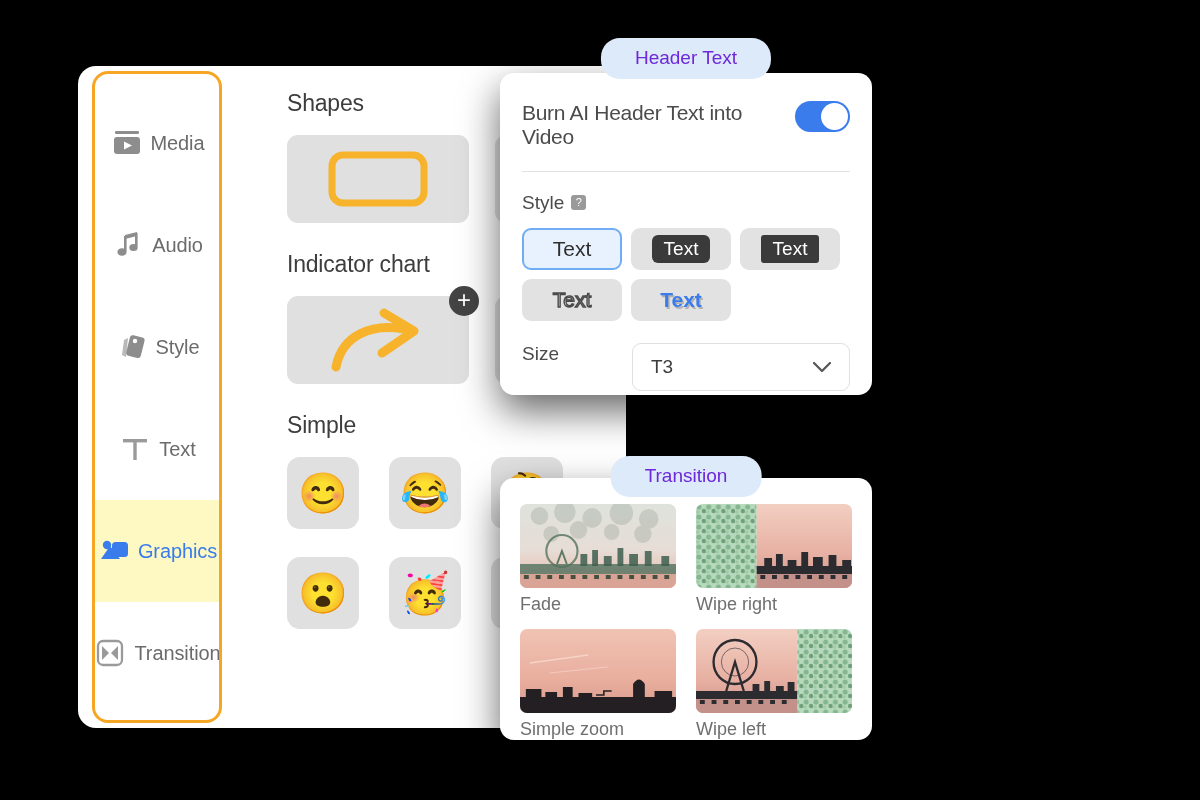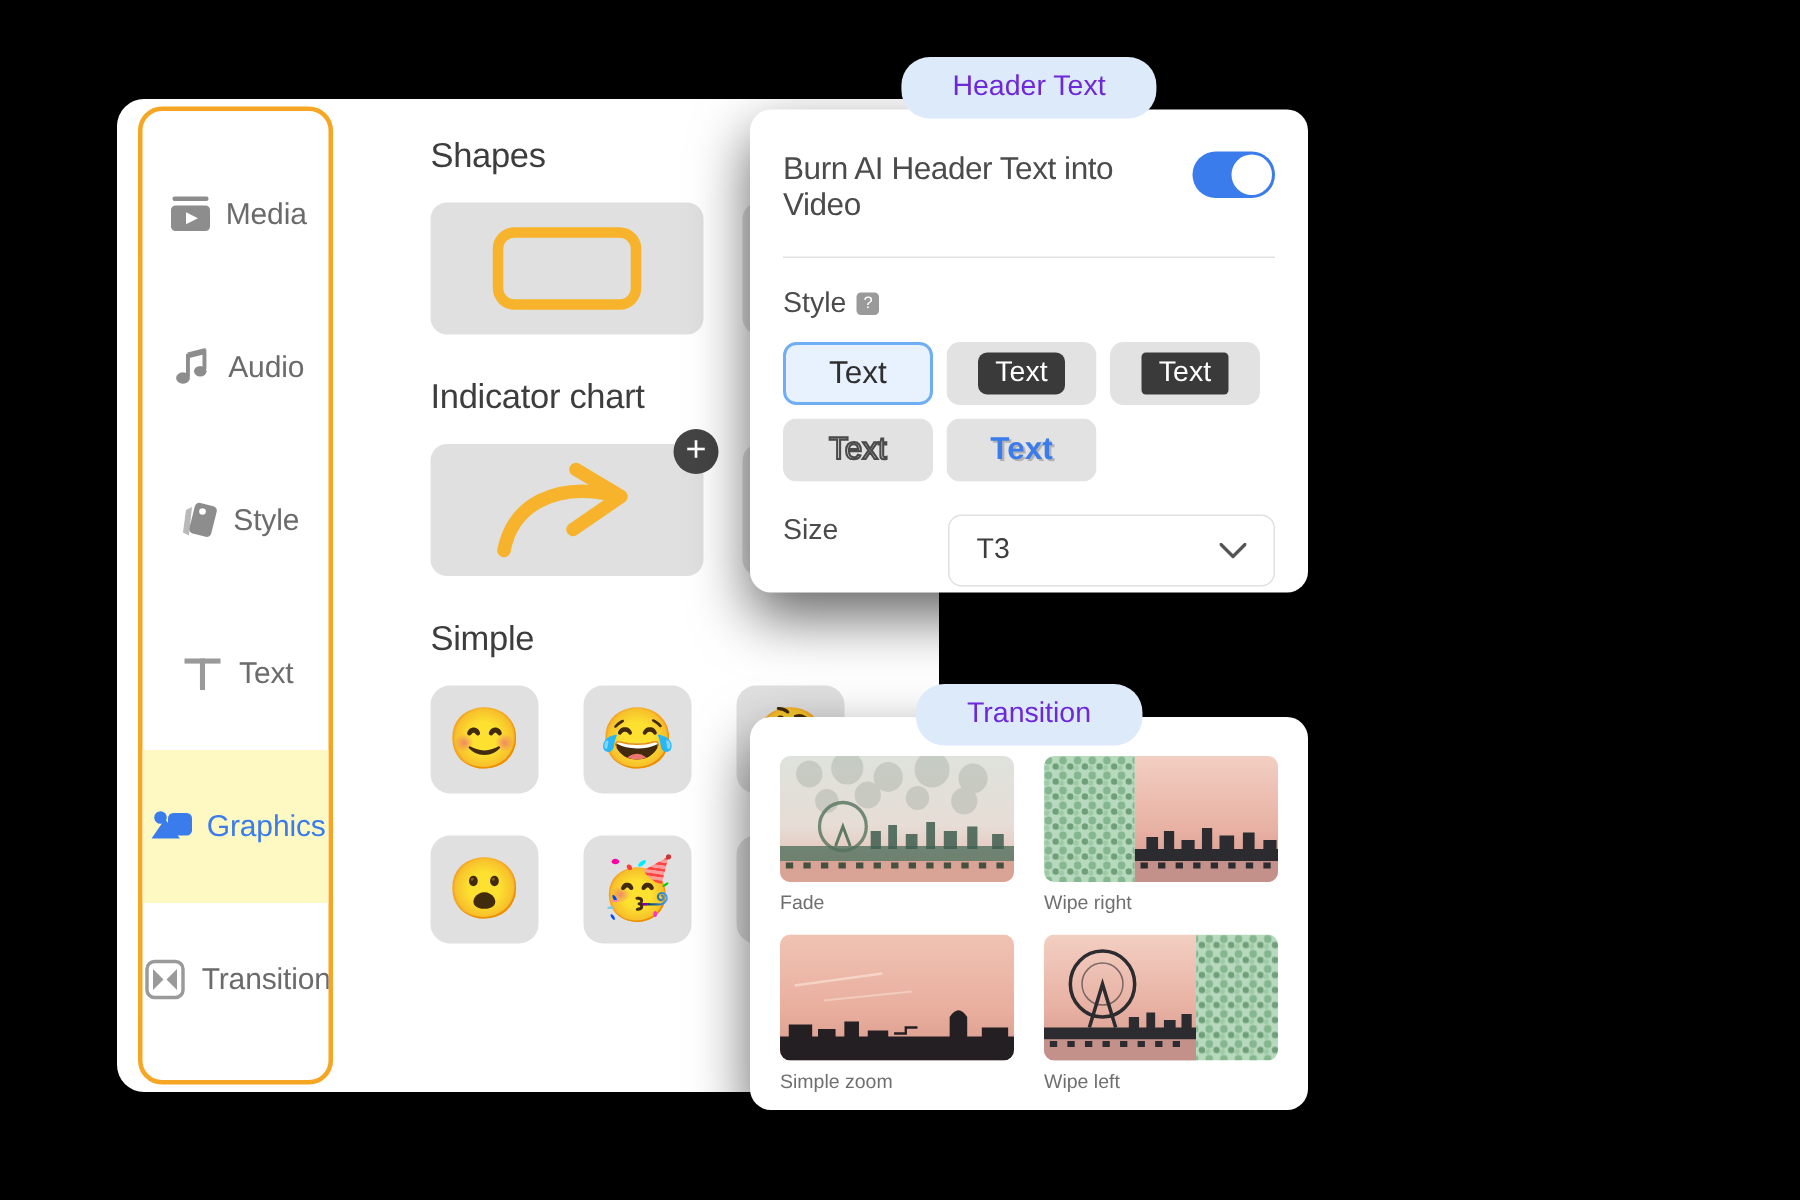--- a/index.html
+++ b/index.html
@@ -245,21 +245,21 @@
   }
   .tr-cell { cursor: pointer; }
   .tr-thumb {
     width: 100%;
     height: 84px;
     border-radius: 7px;
     overflow: hidden;
     display: block;
   }
   .tr-name {
-    font-size: 13px;
+    font-size: 18px;
     color: #6f6f6f;
     margin-top: 6px;
   }
 </style>
 </head>
 <body>
 
 <div id="stage">
 
   <div class="graphics-card">

